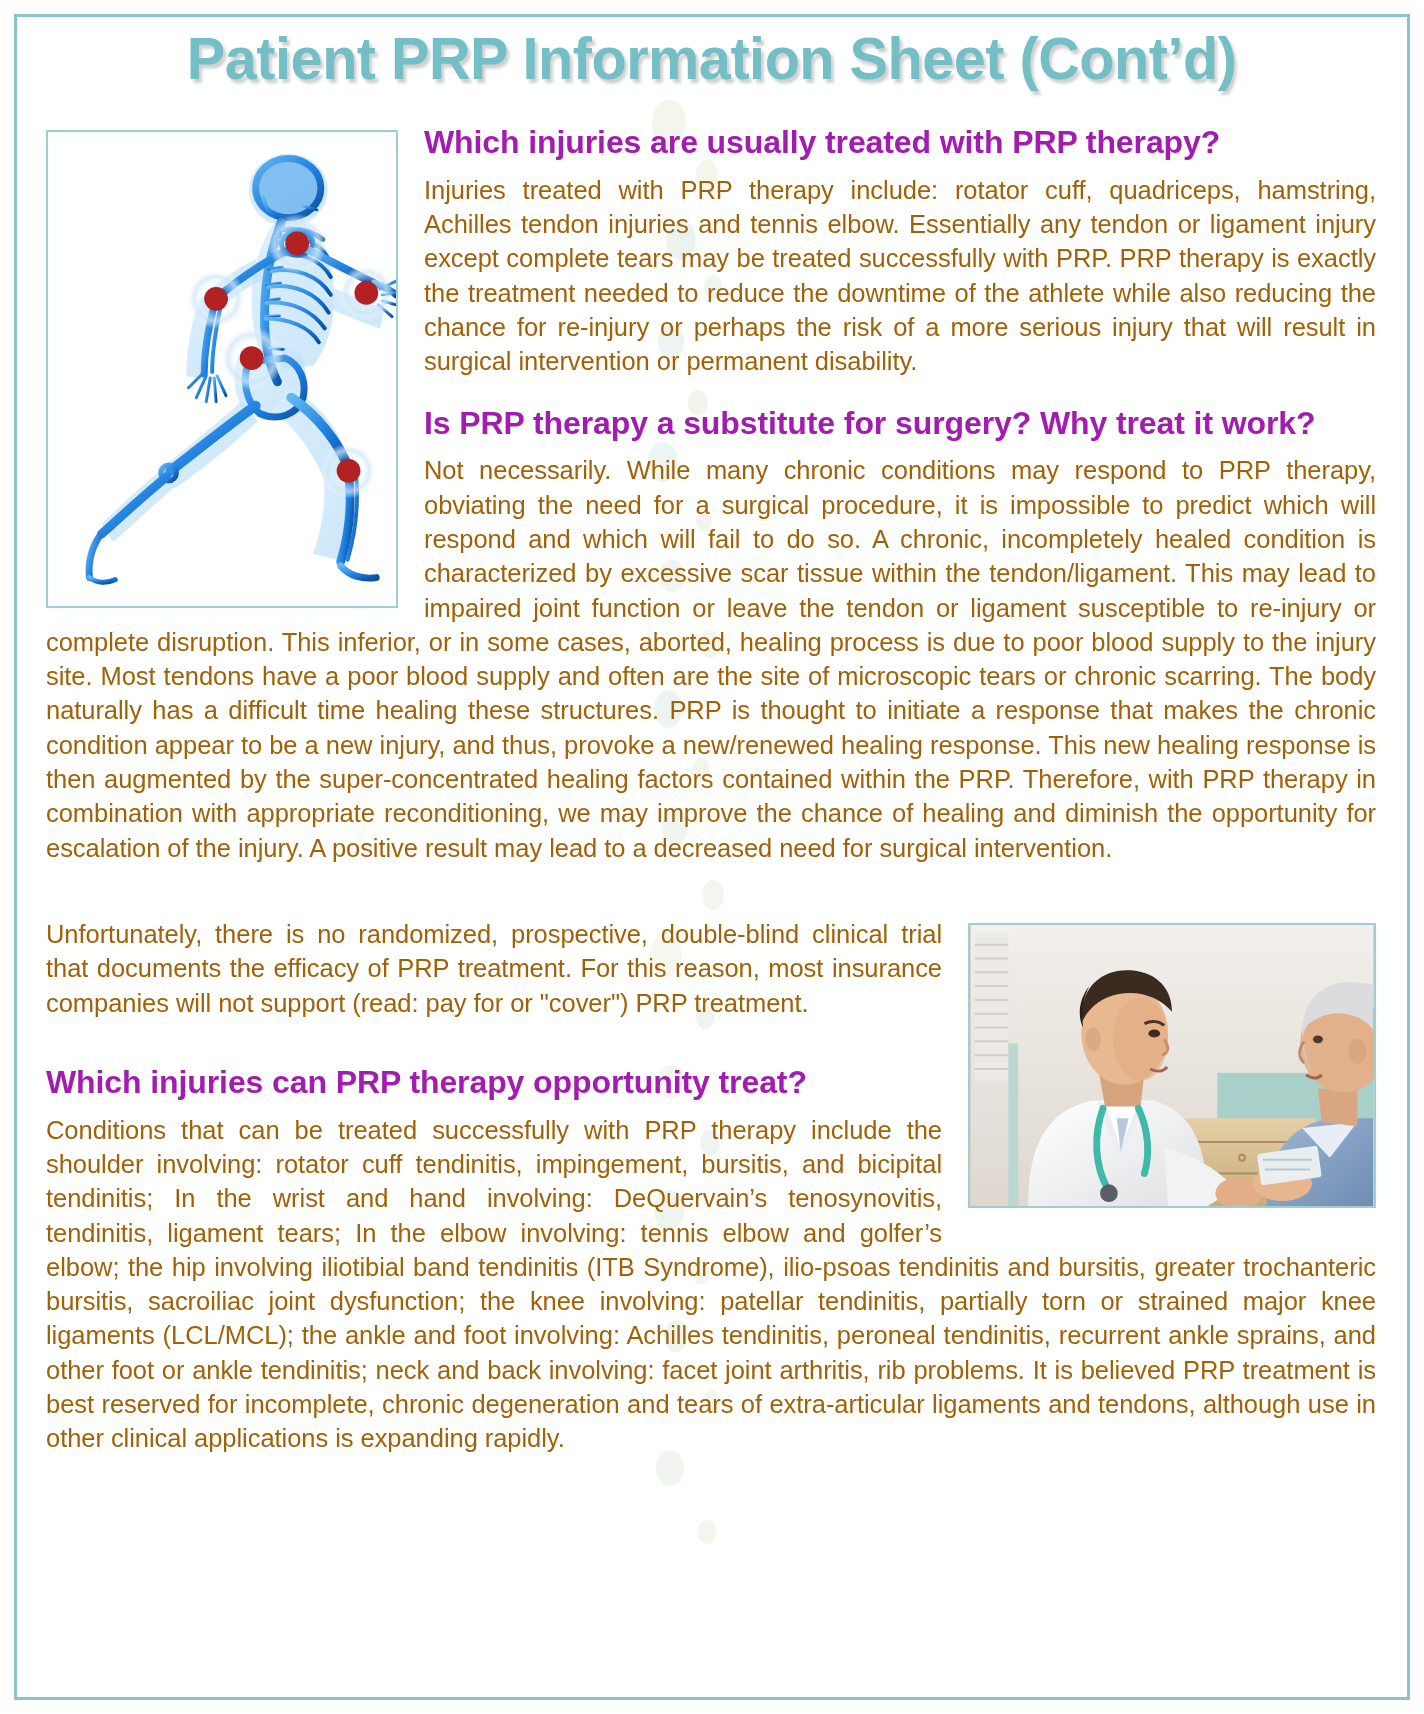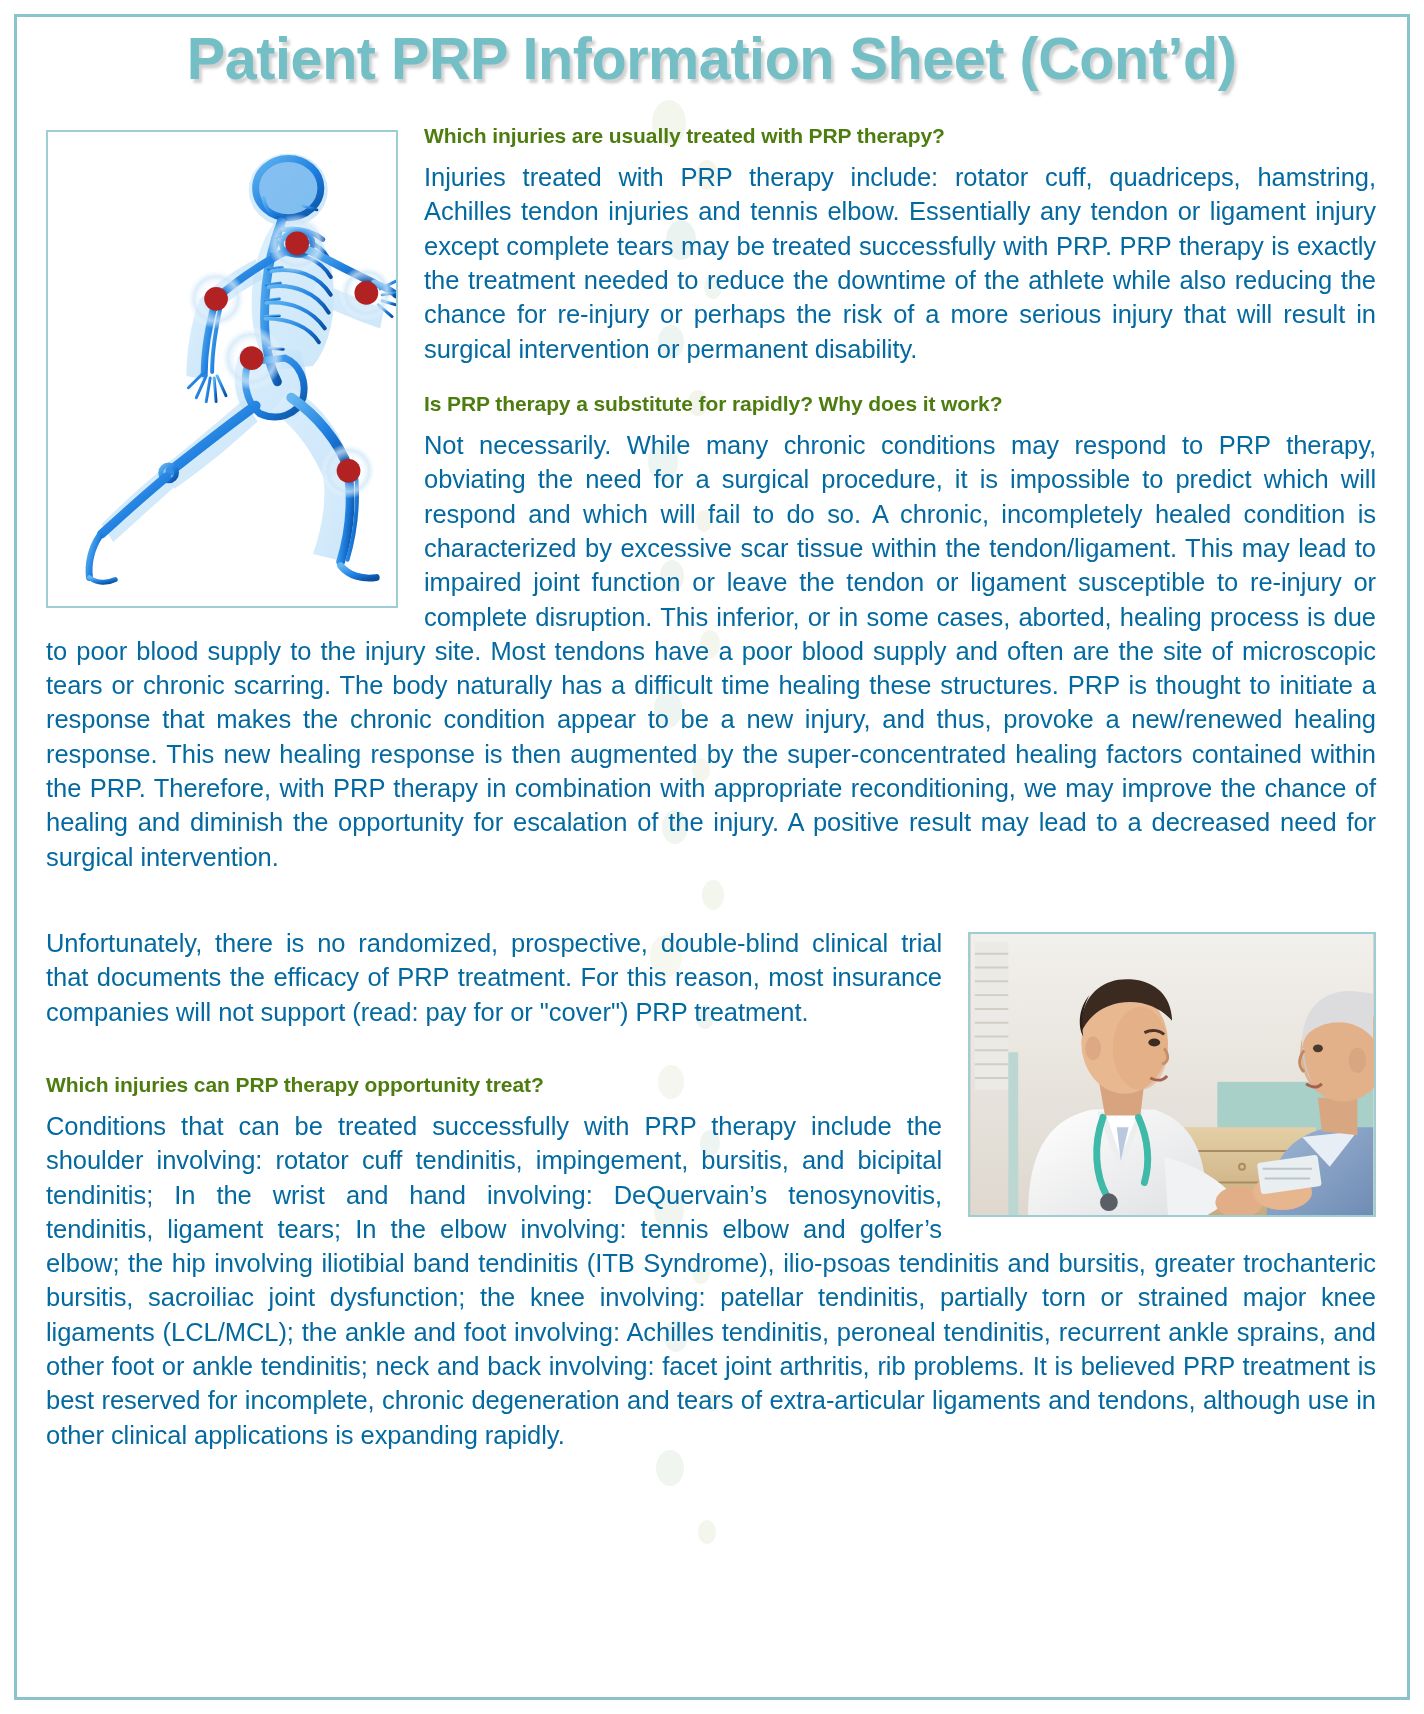--- a/index.html
+++ b/index.html
@@ -69,32 +69,32 @@
   .content {
     position: absolute;
     left: 46px;
     top: 124px;
     width: 1330px;
     z-index: 2;
   }
 
   h2.qh {
     font-family: "Liberation Sans Narrow", "Liberation Sans", sans-serif;
-    font-size: 21px;
+    font-size: 32px;
     font-weight: bold;
-    color: #4d7c0f;
+    color: #a21caf;
     margin: 0 0 12px 0;
     line-height: 1.15;
     letter-spacing: -0.1px;
   }
   p.body {
     font-family: "Liberation Sans Narrow", "Liberation Sans", sans-serif;
     font-size: 25.5px;
     line-height: 1.345;
-    color: #0369a1;
+    color: #a16207;
     margin: 0;
     text-align: justify;
     text-justify: inter-word;
     letter-spacing: -0.05px;
   }
 
   
   .fig-skeleton {
     float: left;
     width: 352px;
@@ -303,21 +303,21 @@
         </g>
       </svg>
     </div>
 
     <div class="sec">
       <h2 class="qh">Which injuries are usually treated with PRP therapy?</h2>
       <p class="body">Injuries treated with PRP therapy include: rotator cuff, quadriceps, hamstring, Achilles tendon injuries and tennis elbow. Essentially any tendon or ligament injury except complete tears may be treated successfully with PRP. PRP therapy is exactly the treatment needed to reduce the downtime of the athlete while also reducing the chance for re-injury or perhaps the risk of a more serious injury that will result in surgical intervention or permanent disability.</p>
     </div>
 
     <div class="sec">
-      <h2 class="qh">Is PRP therapy a substitute for rapidly? Why does it work?</h2>
+      <h2 class="qh">Is PRP therapy a substitute for surgery? Why treat it work?</h2>
       <p class="body">Not necessarily. While many chronic conditions may respond to PRP therapy, obviating the need for a surgical procedure, it is impossible to predict which will respond and which will fail to do so. A chronic, incompletely healed condition is characterized by excessive scar tissue within the tendon/ligament. This may lead to impaired joint function or leave the tendon or ligament susceptible to re-injury or complete disruption. This inferior, or in some cases, aborted, healing process is due to poor blood supply to the injury site. Most tendons have a poor blood supply and often are the site of microscopic tears or chronic scarring. The body naturally has a difficult time healing these structures. PRP is thought to initiate a response that makes the chronic condition appear to be a new injury, and thus, provoke a new/renewed healing response. This new healing response is then augmented by the super-concentrated healing factors contained within the PRP. Therefore, with PRP therapy in combination with appropriate reconditioning, we may improve the chance of healing and diminish the opportunity for escalation of the injury. A positive result may lead to a decreased need for surgical intervention.</p>
     </div>
     <div class="clearfix"></div>
 
     <div class="spacer-26"></div>
 
     <div class="fig-photo">
       <svg viewBox="0 0 408 285" xmlns="http://www.w3.org/2000/svg" aria-hidden="true">
         <defs>
           <linearGradient id="wallG" x1="0" y1="0" x2="0" y2="1">

